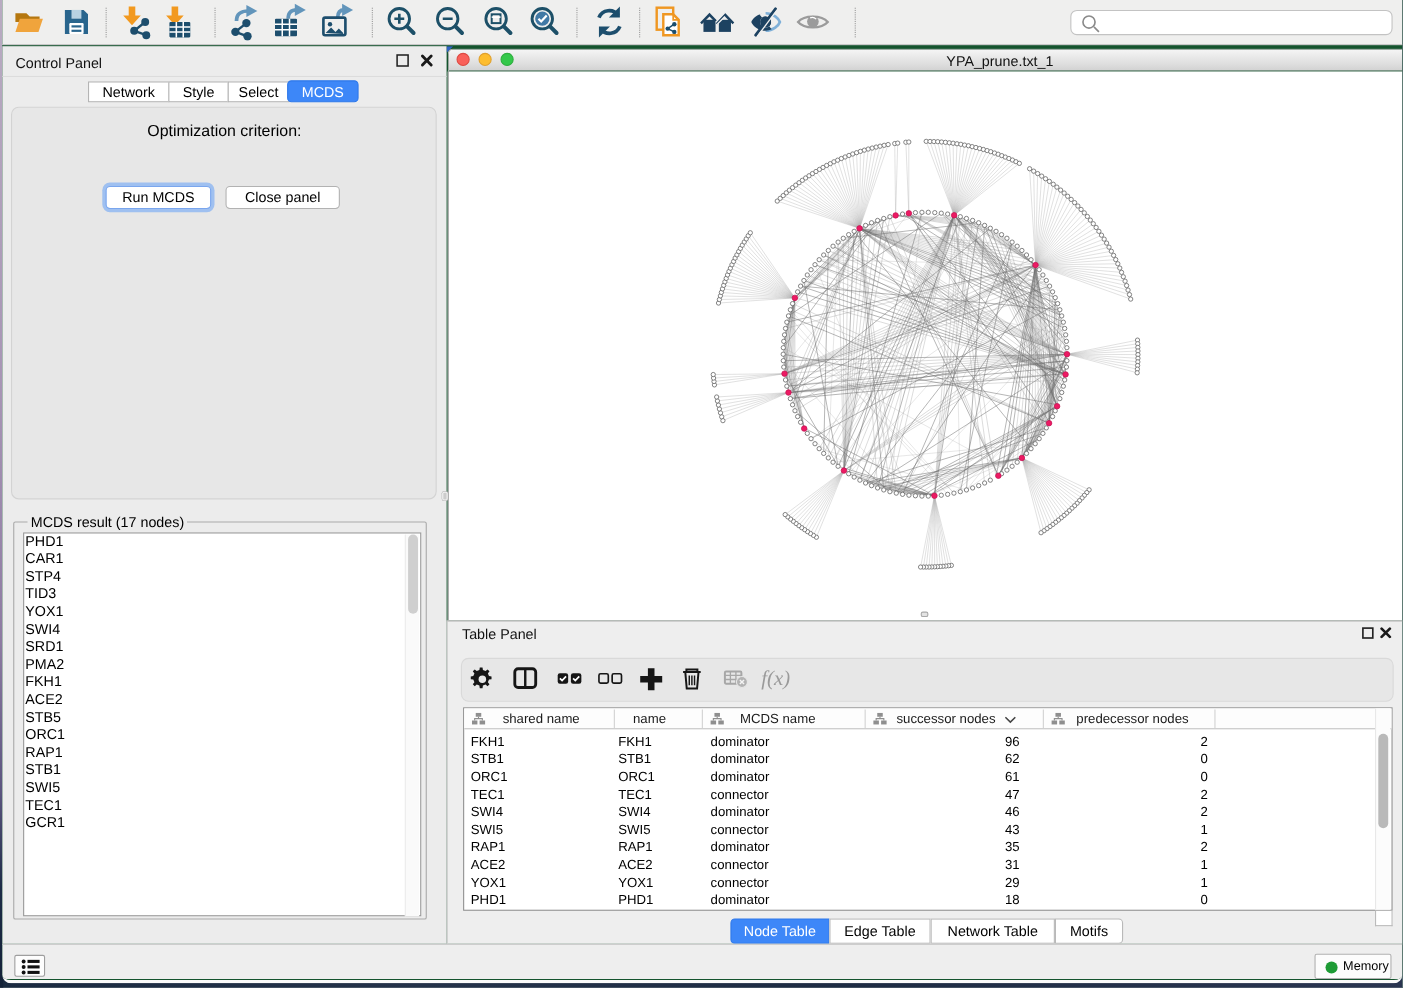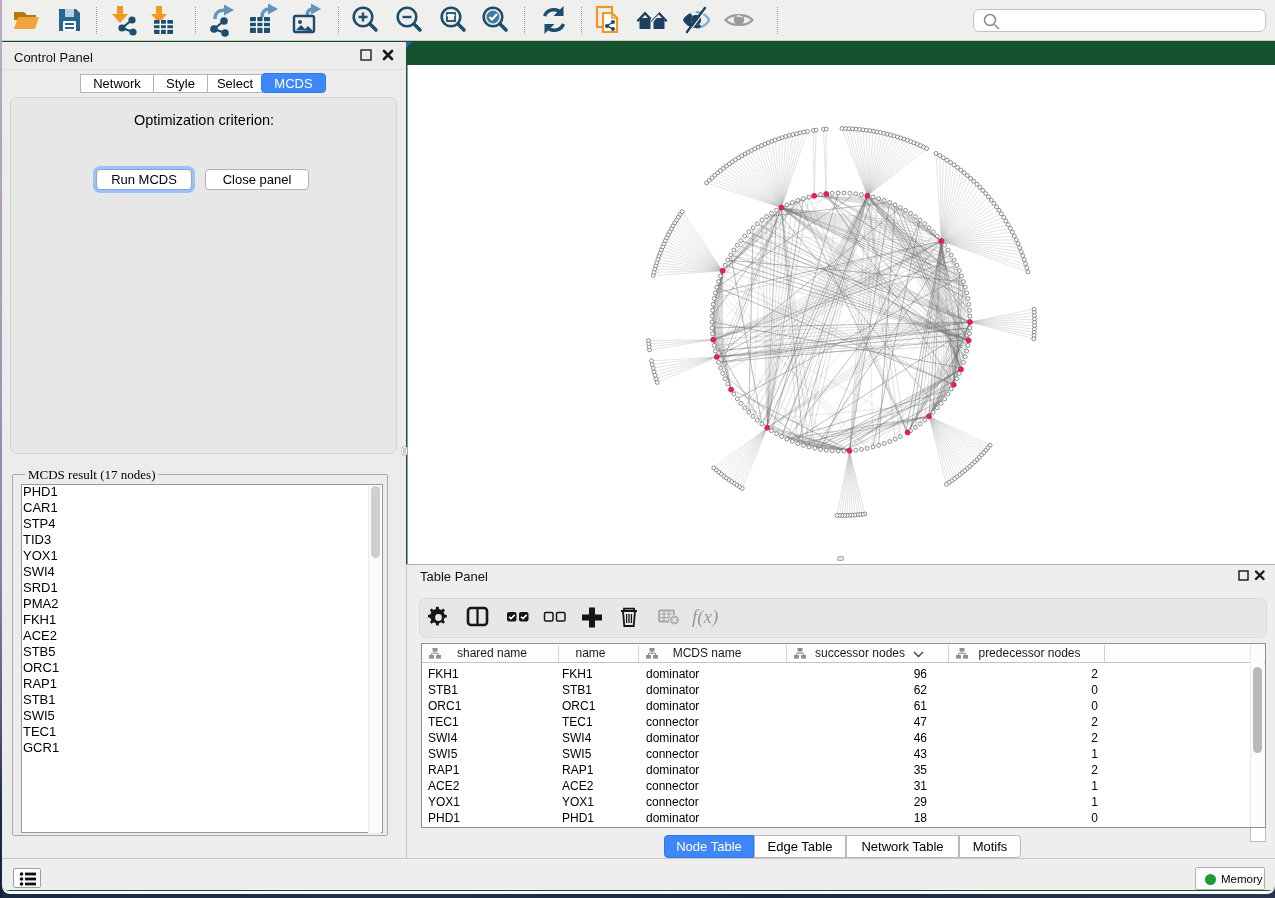--- a/index.html
+++ b/index.html
@@ -20,21 +20,21 @@
   .tabtxt { font-size:13px; color:#000; text-align:center; line-height:18px; }
   .tabsel { position:absolute; background:#3d87f8; border-radius:4px; color:#fff; font-size:13px; text-align:center; line-height:19px; border:1px solid #2f79ea; }
   .inset { position:absolute; left:8px; top:55px; width:387px; height:357px; background:#e7e7e7; border:1px solid #d3d3d3; border-radius:7px; }
   .optlabel { position:absolute; left:0; top:70px; width:404px; text-align:center; font-size:14.5px; color:#000; }
   .combo { position:absolute; left:44px; top:93px; width:314px; height:22px; background:#fff; border:1px solid #b6b6b6; border-radius:5px; box-shadow:0 1px 1px rgba(0,0,0,0.08); }
   .combotxt { position:absolute; left:10px; top:2px; font-size:14.5px; color:#000; }
   .stepper { position:absolute; right:0px; top:-1px; width:22px; height:22px; background:linear-gradient(#59a3fc,#2e7ef5); border-radius:5px; }
   .btn { position:absolute; height:21px; background:#fff; border:1px solid #b2b2b2; border-radius:4px; font-size:13px; text-align:center; color:#000; }
   .focusring { box-shadow:0 0 0 3px rgba(120,170,245,0.65); border-color:#7aa6ee; }
   .fieldset { position:absolute; left:10px; top:432px; width:376px; height:362px; border:1px solid #a9a9a9; border-radius:2px; }
-  .fslabel { position:absolute; left:12px; top:-8px; background:#ececec; padding:0 3px; font-size:13px; color:#000;font-family:Liberation Serif, serif; }
+  .fslabel { position:absolute; left:12px; top:-8px; background:#ececec; padding:0 3px; font-size:13px; color:#000; }
   .mlist { position:absolute; left:8px; top:9px; width:362px; height:349px; background:#fff; border:1px solid #989898; }
   .mlist .items { position:absolute; left:1px; top:-1px; font-size:13px; line-height:16px; color:#000; }
   .mscroll { position:absolute; right:1px; top:1px; width:13px; height:347px; background:#fafafa; border-left:1px solid #ebebeb; }
   .mthumb { position:absolute; left:1.5px; top:0px; width:9px; height:72px; background:#cfcfcf; border-radius:5px; }
   
   .status { position:absolute; left:0; top:858px; width:100%; height:32px; background:#eeeeee; border-top:1px solid #c9c9c9; }
   .listbtn { position:absolute; left:11px; top:9px; width:28px; height:20px; background:#fdfdfd; border:1px solid #9e9e9e; border-radius:2px; }
   .membtn { position:absolute; left:1193px; top:8px; width:70px; height:23px; background:#fcfcfc; border:1px solid #b1b1b1; border-radius:2px; font-size:12px; }
   
   .netwin { position:absolute; left:404px; top:42px; width:869px; height:522px; }
@@ -213,20 +213,26 @@
       <div class="mscroll">
             <div class="mthumb"></div>
           </div>
     </div>
   </div>
 </div>
 <div class="netwin">
   <svg style="position:absolute;left:0;top:0" width="7" height="7">
         <path fill="#2f62c4" d="M0 0 h6 L0 6 z"></path>
       </svg>
+  <div class="titlebar">
+    <div class="tl" style="left:7px;background:#f9605a;border:1px solid #dd4a43"></div>
+    <div class="tl" style="left:27px;background:#fdbd2f;border:1px solid #e0a12f"></div>
+    <div class="tl" style="left:47px;background:#34c84a;border:1px solid #2fae3f"></div>
+    <div class="nettitle">YPA_prune.txt_1</div>
+  </div>
   <div class="canvas">
 <svg width="869" height="498" viewBox="0 0 869 498" style="position:absolute;left:0;top:0">
           <path d="M353.9 155.1L435.9 128.0M453.5 129.6L548.9 200.3M465.0 382.0L459.2 130.7M533.1 175.6L336.7 171.1M533.1 338.4L349.3 355.2M418.3 385.2L332.9 175.6M525.2 166.8L412.5 384.4M459.2 383.3L307.3 227.9M470.6 380.4L336.7 342.9M304.1 251.1L507.4 362.4M555.5 297.4L459.2 383.3M412.5 384.4L304.1 262.9M540.1 185.0L329.3 333.8M540.1 185.0L562.0 257.0M389.8 378.6L329.3 333.8M310.5 216.6L459.2 383.3M525.2 347.2L435.9 386.0M476.2 135.4L349.3 355.2M418.3 128.8L304.5 268.7M308.8 222.2L453.5 384.4M308.8 222.2L358.6 151.6M401.0 382.0L430.1 128.0M353.9 358.9L497.5 145.3M322.8 190.0L560.8 239.4M470.6 380.4L536.7 333.8M533.1 175.6L363.5 365.7M470.6 380.4L561.5 268.7M412.5 384.4L558.7 227.9M353.9 155.1L345.0 351.3" fill="none" stroke="#a9a9a9" stroke-width="0.5" opacity="0.5"></path>
           <path d="M373.4 142.6L314.7 308.4M373.4 142.6L310.5 297.4M373.4 142.6L308.8 291.8M373.4 142.6L310.5 216.6M373.4 142.6L314.7 205.6M373.4 142.6L317.1 200.3M373.4 142.6L401.0 132.0M373.4 142.6L406.8 130.7M373.4 142.6L412.5 129.6M373.4 142.6L516.7 158.8M373.4 142.6L521.0 162.7M373.4 142.6L525.2 166.8M373.4 142.6L529.3 171.1M373.4 142.6L533.1 175.6M373.4 142.6L536.7 180.2M373.4 142.6L540.1 185.0M373.4 142.6L543.2 190.0M373.4 142.6L546.2 195.1M373.4 142.6L548.9 200.3M373.4 142.6L555.5 216.6M373.4 142.6L561.9 262.9M373.4 142.6L561.5 268.7M373.4 142.6L560.8 274.6M373.4 142.6L559.9 280.4M373.4 142.6L557.2 291.8M373.4 142.6L555.5 297.4M373.4 142.6L406.8 383.3M373.4 142.6L401.0 382.0M373.4 142.6L389.8 378.6M406.2 130.8L470.6 133.6M406.2 130.8L476.2 135.4M406.2 130.8L481.7 137.5M406.2 130.8L487.1 139.9M406.2 130.8L492.3 142.5M406.2 130.8L497.5 145.3M418.2 128.9L543.2 324.0M418.2 128.9L546.2 195.1M418.2 128.9L548.9 200.3M418.2 128.9L551.3 205.6M418.2 128.9L553.5 211.0M459.4 130.7L558.7 227.9M459.4 130.7L559.9 233.6M459.4 130.7L560.8 239.4M459.4 130.7L562.0 257.0M459.4 130.7L561.9 262.9M459.4 130.7L561.5 268.7M459.4 130.7L560.8 274.6M459.4 130.7L497.5 368.7M459.4 130.7L492.3 371.5M459.4 130.7L487.1 374.1M459.4 130.7L401.0 382.0M459.4 130.7L395.4 380.4M459.4 130.7L384.3 376.5M459.4 130.7L378.9 374.1M459.4 130.7L373.7 371.5M459.4 130.7L368.5 368.7M459.4 130.7L363.5 365.7M459.4 130.7L349.3 355.2M459.4 130.7L345.0 351.3M459.4 130.7L340.8 347.2M459.4 130.7L336.7 342.9M533.4 176.0L314.7 308.4M533.4 176.0L312.5 303.0M533.4 176.0L310.5 297.4M533.4 176.0L307.3 286.1M533.4 176.0L306.1 233.6M533.4 176.0L459.2 130.7M533.4 176.0L470.6 133.6M533.4 176.0L476.2 135.4M533.4 176.0L487.1 139.9M533.4 176.0L492.3 142.5M533.4 176.0L497.5 145.3M533.4 176.0L502.5 148.3M533.4 176.0L555.5 297.4M533.4 176.0L551.3 308.4M533.4 176.0L548.9 313.7M533.4 176.0L543.2 324.0M533.4 176.0L540.1 329.0M533.4 176.0L536.7 333.8M533.4 176.0L533.1 338.4M533.4 176.0L529.3 342.9M533.4 176.0L516.7 355.2M533.4 176.0L512.1 358.9M562.0 257.0L308.8 291.8M562.0 257.0L307.3 286.1M562.0 257.0L306.1 280.4M562.0 257.0L305.2 274.6M562.0 257.0L304.5 268.7M562.0 257.0L336.7 171.1M562.0 257.0L340.8 166.8M562.0 257.0L345.0 162.7M562.0 257.0L349.3 158.8M562.0 257.0L353.9 155.1M562.0 257.0L358.6 151.6M562.0 257.0L558.7 286.1M562.0 257.0L533.1 338.4M562.0 257.0L529.3 342.9M562.0 257.0L516.7 355.2M521.0 351.3L561.5 268.7M521.0 351.3L560.8 274.6M521.0 351.3L558.7 286.1M521.0 351.3L557.2 291.8M521.0 351.3L406.8 383.3M521.0 351.3L401.0 382.0M521.0 351.3L395.4 380.4M521.0 351.3L384.3 376.5M521.0 351.3L555.5 297.4M521.0 351.3L551.3 308.4M521.0 351.3L548.9 313.7M521.0 351.3L546.2 318.9M521.0 351.3L543.2 324.0M521.0 351.3L557.2 222.2M441.5 385.7L459.2 130.7M441.5 385.7L465.0 132.0M441.5 385.7L470.6 133.6M441.5 385.7L476.2 135.4M441.5 385.7L406.8 383.3M441.5 385.7L401.0 382.0M441.5 385.7L395.4 380.4M441.5 385.7L384.3 376.5M441.5 385.7L368.5 368.7M441.5 385.7L363.5 365.7M359.2 362.8L558.7 227.9M359.2 362.8L559.9 233.6M359.2 362.8L560.8 239.4M359.2 362.8L353.9 155.1M359.2 362.8L358.6 151.6M359.2 362.8L363.5 148.3M359.2 362.8L373.7 142.5M359.2 362.8L378.9 139.9M359.2 362.8L384.3 137.5M359.2 362.8L389.8 135.4M359.2 362.8L401.0 132.0M359.2 362.8L557.2 222.2M314.6 205.8L304.0 257.0M314.6 205.8L305.2 239.4M314.6 205.8L306.1 233.6M314.6 205.8L307.3 227.9M314.6 205.8L314.7 308.4M314.6 205.8L312.5 303.0M314.6 205.8L310.5 297.4M314.6 205.8L304.1 262.9M314.6 205.8L308.8 291.8M314.6 205.8L307.3 286.1M314.6 205.8L306.1 280.4M314.6 205.8L304.5 268.7M314.6 205.8L378.9 139.9M314.6 205.8L384.3 137.5M314.6 205.8L389.8 135.4M314.6 205.8L401.0 132.0M305.2 274.7L529.3 171.1M305.2 274.7L533.1 175.6M305.2 274.7L536.7 180.2M305.2 274.7L540.1 185.0M305.2 274.7L543.2 190.0M305.2 274.7L548.9 200.3M308.8 291.9L304.0 257.0M308.8 291.9L304.1 251.1M308.8 291.9L304.5 245.3M308.8 291.9L305.2 239.4M308.8 291.9L306.1 233.6M308.8 291.9L560.8 274.6M308.8 291.9L559.9 280.4M560.7 275.4L447.7 128.8M560.7 275.4L453.5 129.6M560.7 275.4L459.2 130.7M560.7 275.4L465.0 132.0M560.7 275.4L314.7 205.6M560.7 275.4L325.9 185.0M560.7 275.4L329.3 180.2M560.7 275.4L332.9 175.6M560.7 275.4L336.7 171.1M560.7 275.4L470.6 133.6M553.0 304.3L470.6 133.6M553.0 304.3L476.2 135.4M553.0 304.3L481.7 137.5M553.0 304.3L497.5 145.3M553.0 304.3L424.2 385.7M553.0 304.3L412.5 384.4M553.0 304.3L502.5 148.3M553.0 304.3L507.4 151.6M545.7 319.7L558.7 227.9M545.7 319.7L310.5 216.6M545.7 319.7L312.5 211.0M545.7 319.7L546.2 195.1M545.7 319.7L548.9 200.3M545.7 319.7L551.3 205.6M545.7 319.7L553.5 211.0M545.7 319.7L557.2 222.2M499.6 367.5L560.8 239.4M499.6 367.5L561.5 245.3M499.6 367.5L561.9 251.1M499.6 367.5L561.9 262.9M499.6 367.5L395.4 133.6M499.6 367.5L401.0 132.0M323.1 324.6L304.1 251.1M323.1 324.6L304.5 245.3M323.1 324.6L305.2 239.4M323.1 324.6L306.1 233.6M323.1 324.6L307.3 227.9M323.1 324.6L304.1 262.9" fill="none" stroke="#959595" stroke-width="0.55" opacity="0.55"></path>
           <path d="M373.4 142.6L312.5 303.0M373.4 142.6L312.5 211.0M373.4 142.6L319.8 195.1M373.4 142.6L395.4 133.6M373.4 142.6L551.3 205.6M373.4 142.6L553.5 211.0M373.4 142.6L557.2 222.2M373.4 142.6L558.7 227.9M373.4 142.6L559.9 233.6M373.4 142.6L558.7 286.1M373.4 142.6L395.4 380.4M418.2 128.9L546.2 318.9M459.4 130.7L557.2 222.2M459.4 130.7L561.5 245.3M459.4 130.7L561.9 251.1M459.4 130.7L389.8 378.6M459.4 130.7L358.6 362.4M459.4 130.7L353.9 358.9M533.4 176.0L308.8 291.8M533.4 176.0L307.3 227.9M533.4 176.0L465.0 132.0M533.4 176.0L481.7 137.5M533.4 176.0L553.5 303.0M533.4 176.0L546.2 318.9M533.4 176.0L525.2 347.2M533.4 176.0L521.0 351.3M533.4 176.0L507.4 362.4M533.4 176.0L502.5 365.7M533.4 176.0L497.5 368.7M562.0 257.0L310.5 297.4M562.0 257.0L304.1 262.9M562.0 257.0L332.9 175.6M562.0 257.0L559.9 280.4M562.0 257.0L525.2 347.2M562.0 257.0L521.0 351.3M521.0 351.3L559.9 280.4M521.0 351.3L389.8 378.6M521.0 351.3L378.9 374.1M521.0 351.3L553.5 303.0M441.5 385.7L481.7 137.5M441.5 385.7L389.8 378.6M441.5 385.7L378.9 374.1M441.5 385.7L373.7 371.5M441.5 385.7L358.6 362.4M441.5 385.7L353.9 358.9M359.2 362.8L368.5 145.3M359.2 362.8L395.4 133.6M314.6 205.8L304.1 251.1M314.6 205.8L304.5 245.3M314.6 205.8L305.2 274.6M314.6 205.8L395.4 133.6M305.2 274.7L546.2 195.1M308.8 291.9L561.9 262.9M308.8 291.9L561.5 268.7M560.7 275.4L317.1 200.3M560.7 275.4L319.8 195.1M560.7 275.4L322.8 190.0M560.7 275.4L340.8 166.8M553.0 304.3L487.1 139.9M553.0 304.3L492.3 142.5M553.0 304.3L418.3 385.2M553.0 304.3L406.8 383.3M545.7 319.7L308.8 222.2M545.7 319.7L555.5 216.6M499.6 367.5L562.0 257.0M499.6 367.5L561.5 268.7M499.6 367.5L389.8 135.4M323.1 324.6L304.0 257.0M548.9 313.7L430.1 386.0M536.7 333.8L435.9 386.0M557.2 291.8L418.3 128.8M512.1 155.1L412.5 384.4M470.6 380.4L487.1 139.9M553.5 303.0L435.9 386.0M304.0 257.0L553.5 303.0M559.9 280.4L529.3 171.1M395.4 380.4L540.1 329.0M378.9 374.1L533.1 175.6M481.7 137.5L358.6 151.6M560.8 274.6L310.5 297.4M529.3 342.9L368.5 145.3M551.3 205.6L548.9 313.7M447.7 128.8L308.8 222.2M319.8 195.1L555.5 216.6M340.8 347.2L345.0 162.7M363.5 365.7L418.3 385.2M512.1 155.1L465.0 382.0M322.8 324.0L441.8 385.7M555.5 216.6L447.7 128.8M304.1 251.1L389.8 135.4M406.8 383.3L540.1 185.0M492.3 142.5L308.8 291.8M353.9 358.9L322.8 190.0M557.2 222.2L412.5 129.6M363.5 365.7L430.1 128.0M353.9 358.9L305.2 274.6M543.2 324.0L378.9 374.1M314.7 308.4L401.0 382.0M373.7 371.5L465.0 132.0M561.9 262.9L307.3 286.1M329.3 333.8L553.5 211.0M561.9 262.9L384.3 376.5M349.3 158.8L559.9 280.4" fill="none" stroke="#6f6f6f" stroke-width="0.65" opacity="0.7"></path>
           <path d="M373.4 142.6L298.6 117.8M373.4 142.6L301.3 115.3M373.4 142.6L304.0 112.8M373.4 142.6L306.8 110.3M373.4 142.6L309.6 107.9M373.4 142.6L312.5 105.6M373.4 142.6L315.4 103.3M373.4 142.6L318.4 101.1M373.4 142.6L321.4 98.9M373.4 142.6L324.4 96.8M373.4 142.6L327.5 94.8M373.4 142.6L330.6 92.8M373.4 142.6L333.8 90.9M373.4 142.6L337.0 89.0M373.4 142.6L340.2 87.2M373.4 142.6L343.5 85.4M373.4 142.6L346.8 83.8M373.4 142.6L350.1 82.1M373.4 142.6L353.5 80.6M373.4 142.6L356.9 79.1M373.4 142.6L360.3 77.7M373.4 142.6L363.8 76.3M373.4 142.6L367.2 75.0M373.4 142.6L370.7 73.8M373.4 142.6L374.2 72.6M373.4 142.6L377.8 71.5M373.4 142.6L381.3 70.5M373.4 142.6L384.9 69.6M373.4 142.6L388.5 68.7M373.4 142.6L392.1 67.9M373.4 142.6L395.8 67.1M373.4 142.6L399.4 66.4M406.2 130.8L405.4 65.5M406.2 130.8L408.1 65.1M418.2 128.9L415.5 64.3M418.2 128.9L418.2 64.1M459.4 130.7L434.0 63.5M459.4 130.7L437.5 63.6M459.4 130.7L441.0 63.7M459.4 130.7L444.5 63.8M459.4 130.7L448.0 64.1M459.4 130.7L451.5 64.4M459.4 130.7L455.0 64.8M459.4 130.7L458.5 65.2M459.4 130.7L462.0 65.7M459.4 130.7L465.5 66.2M459.4 130.7L468.9 66.9M459.4 130.7L472.4 67.5M459.4 130.7L475.8 68.3M459.4 130.7L479.2 69.1M459.4 130.7L482.6 70.0M459.4 130.7L486.0 70.9M459.4 130.7L489.4 71.9M459.4 130.7L492.7 72.9M459.4 130.7L496.1 74.1M459.4 130.7L499.4 75.2M459.4 130.7L502.7 76.5M459.4 130.7L505.9 77.8M459.4 130.7L509.2 79.1M459.4 130.7L512.4 80.5M459.4 130.7L515.6 82.0M459.4 130.7L518.7 83.5M533.4 176.0L528.0 88.4M533.4 176.0L531.7 90.6M533.4 176.0L535.3 92.8M533.4 176.0L539.0 95.1M533.4 176.0L542.5 97.5M533.4 176.0L546.0 99.9M533.4 176.0L549.5 102.5M533.4 176.0L552.8 105.1M533.4 176.0L556.2 107.8M533.4 176.0L559.4 110.5M533.4 176.0L562.6 113.4M533.4 176.0L565.8 116.3M533.4 176.0L568.9 119.2M533.4 176.0L571.9 122.3M533.4 176.0L574.8 125.4M533.4 176.0L577.7 128.5M533.4 176.0L580.5 131.8M533.4 176.0L583.2 135.1M533.4 176.0L585.9 138.4M533.4 176.0L588.5 141.8M533.4 176.0L591.0 145.3M533.4 176.0L593.4 148.8M533.4 176.0L595.8 152.4M533.4 176.0L598.0 156.0M533.4 176.0L600.2 159.7M533.4 176.0L602.3 163.4M533.4 176.0L604.4 167.2M533.4 176.0L606.3 171.0M533.4 176.0L608.2 174.8M533.4 176.0L610.0 178.7M533.4 176.0L611.6 182.6M533.4 176.0L613.2 186.6M533.4 176.0L614.8 190.6M533.4 176.0L616.2 194.6M533.4 176.0L617.5 198.7M533.4 176.0L618.8 202.8M533.4 176.0L619.9 206.9M562.0 257.0L626.1 244.2M562.0 257.0L626.3 247.5M562.0 257.0L626.4 250.8M562.0 257.0L626.5 254.1M562.0 257.0L626.5 257.4M562.0 257.0L626.5 260.7M562.0 257.0L626.4 264.0M562.0 257.0L626.2 267.3M562.0 257.0L626.0 270.6M562.0 257.0L625.8 273.9M521.0 351.3L582.1 380.3M521.0 351.3L580.0 382.8M521.0 351.3L577.8 385.3M521.0 351.3L575.7 387.7M521.0 351.3L573.4 390.1M521.0 351.3L571.2 392.5M521.0 351.3L568.9 394.8M521.0 351.3L566.5 397.0M521.0 351.3L564.1 399.3M521.0 351.3L561.7 401.5M521.0 351.3L559.3 403.6M521.0 351.3L556.8 405.7M521.0 351.3L554.2 407.8M521.0 351.3L551.7 409.8M521.0 351.3L549.1 411.8M521.0 351.3L546.5 413.7M521.0 351.3L543.8 415.6M521.0 351.3L541.1 417.5M521.0 351.3L538.4 419.3M441.5 385.7L456.9 449.0M441.5 385.7L454.4 449.3M441.5 385.7L451.9 449.6M441.5 385.7L449.3 449.8M441.5 385.7L446.8 450.0M441.5 385.7L444.2 450.2M441.5 385.7L441.7 450.3M441.5 385.7L439.1 450.4M441.5 385.7L436.6 450.5M441.5 385.7L434.0 450.5M441.5 385.7L431.5 450.5M441.5 385.7L428.9 450.5M359.2 362.8L334.2 423.4M359.2 362.8L331.5 421.7M359.2 362.8L328.8 420.0M359.2 362.8L326.1 418.3M359.2 362.8L323.5 416.5M359.2 362.8L320.8 414.7M359.2 362.8L318.2 412.8M359.2 362.8L315.7 410.9M359.2 362.8L313.2 408.9M359.2 362.8L310.7 406.9M359.2 362.8L308.2 404.9M359.2 362.8L305.8 402.8M314.6 205.8L245.2 210.5M314.6 205.8L246.0 207.3M314.6 205.8L246.9 204.0M314.6 205.8L247.8 200.8M314.6 205.8L248.8 197.6M314.6 205.8L249.9 194.4M314.6 205.8L251.0 191.2M314.6 205.8L252.2 188.1M314.6 205.8L253.4 184.9M314.6 205.8L254.7 181.8M314.6 205.8L256.0 178.8M314.6 205.8L257.4 175.7M314.6 205.8L258.9 172.7M314.6 205.8L260.3 169.6M314.6 205.8L261.9 166.7M314.6 205.8L263.5 163.7M314.6 205.8L265.1 160.8M314.6 205.8L266.8 157.9M314.6 205.8L268.6 155.0M314.6 205.8L270.4 152.2M314.6 205.8L272.2 149.3M314.6 205.8L274.1 146.6M305.2 274.7L241.5 284.9M305.2 274.7L241.1 281.8M305.2 274.7L240.7 278.7M305.2 274.7L240.4 275.5M308.8 291.9L249.2 317.4M308.8 291.9L248.1 313.9M308.8 291.9L247.0 310.3M308.8 291.9L246.0 306.8M308.8 291.9L245.1 303.2M308.8 291.9L244.2 299.5M308.8 291.9L243.5 295.9" fill="none" stroke="#b0b0b0" stroke-width="0.5" opacity="0.7"></path>
           <g fill="#fff" stroke="#6a6a6a" stroke-width="0.75">
             <circle cx="298.6" cy="117.8" r="1.95"></circle>
             <circle cx="301.3" cy="115.3" r="1.95"></circle>
             <circle cx="304.0" cy="112.8" r="1.95"></circle>

